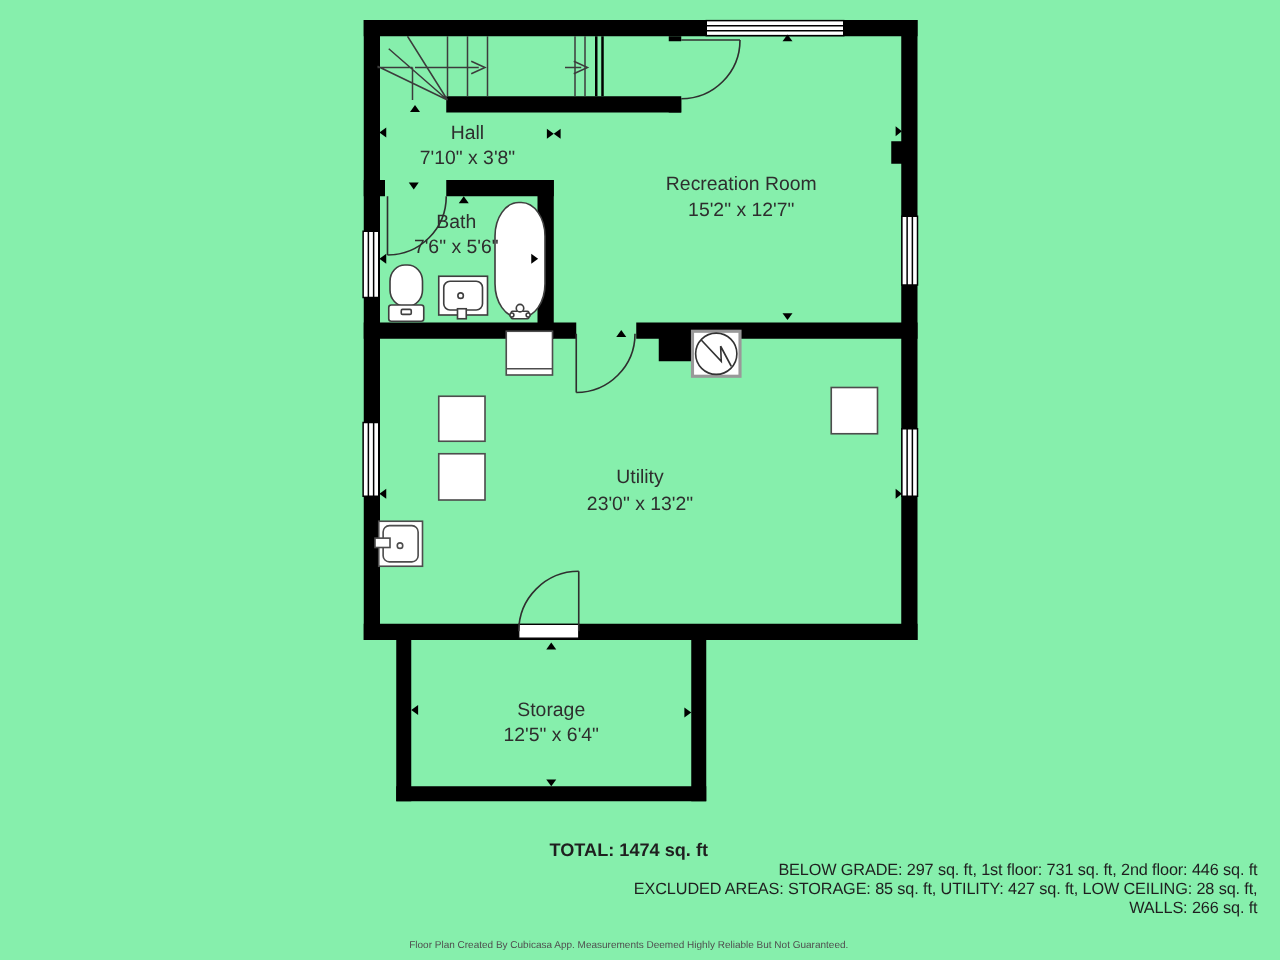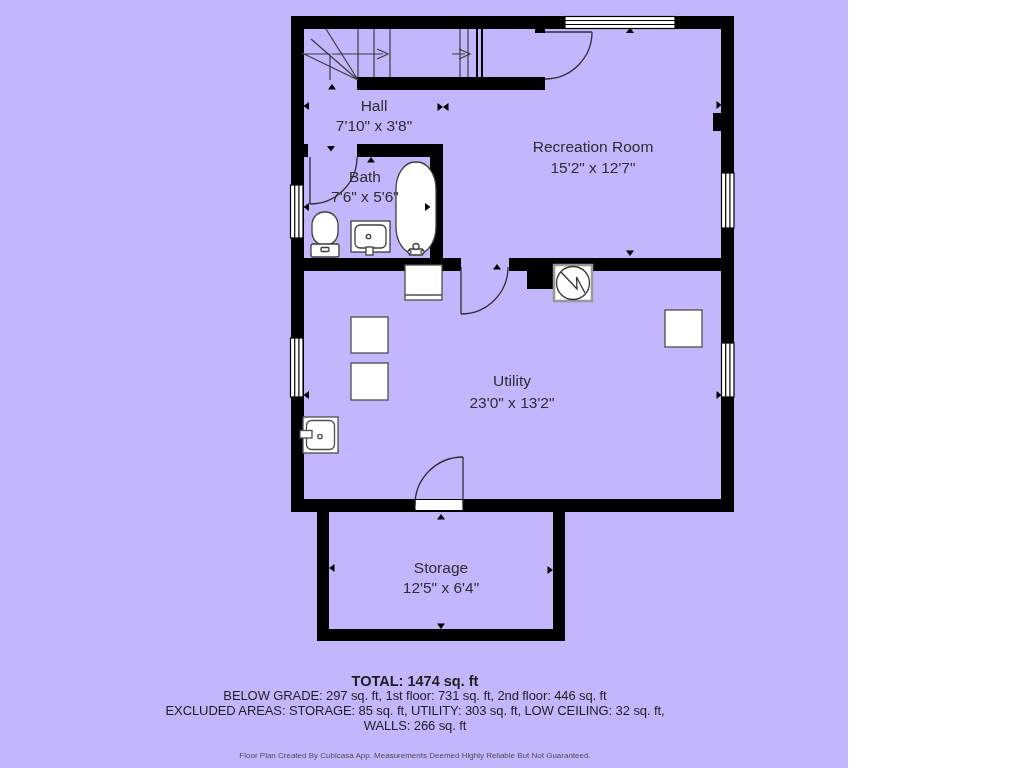--- a/index.html
+++ b/index.html
@@ -1,24 +1,24 @@
 <!DOCTYPE html>
 <html><head>
 <meta charset="utf-8">
 <style>
   html,body{margin:0;padding:0;background:#ffffff;}
-  .page{position:relative;width:848px;height:768px;background:#c4b5fd;overflow:hidden;
+  .page{position:relative;width:1024px;height:768px;background:#86efac;overflow:hidden;
         font-family:"Liberation Sans","DejaVu Sans",sans-serif;}
   .plan-svg{position:absolute;left:0;top:0;}
   svg text{font-family:"Liberation Sans","DejaVu Sans",sans-serif;fill:#2e2e2e;}
   .room-name{font-size:15.5px;}
   .room-dims{font-size:15.5px;}
   .summary{position:absolute;left:0;right:18px;top:673px;text-align:center;color:#1f1f1f;}
   .summary .total{font-size:14.5px;font-weight:bold;line-height:16px;letter-spacing:0;}
-  .summary .line{font-size:13px;line-height:14.8px;letter-spacing:-0.1px;}
+  .summary .line{font-size:13px;line-height:14.8px;letter-spacing:-0.1px;text-align:right;}
   .summary .disclaimer{font-size:8px;color:#4f4f4f;margin-top:18px;letter-spacing:0;}
 </style>
 </head>
 <body>
 
 <div class="page">
 
   <svg class="plan-svg" width="1024" height="768" viewBox="0 0 1024 768">
 
     <g fill="#000000">
@@ -196,18 +196,18 @@
       <g>
         <text class="room-name" x="441" y="573">Storage</text>
         <text class="room-dims" x="441" y="593">12'5" x 6'4"</text>
       </g>
     </g>
   </svg>
 
   <div class="summary">
     <div class="total">TOTAL: 1474 sq. ft</div>
     <div class="line">BELOW GRADE: 297 sq. ft, 1st floor: 731 sq. ft, 2nd floor: 446 sq. ft</div>
-    <div class="line">EXCLUDED AREAS: STORAGE: 85 sq. ft, UTILITY: 303 sq. ft, LOW CEILING: 32 sq. ft,</div>
+    <div class="line">EXCLUDED AREAS: STORAGE: 85 sq. ft, UTILITY: 427 sq. ft, LOW CEILING: 28 sq. ft,</div>
     <div class="line">WALLS: 266 sq. ft</div>
     <div class="disclaimer">Floor Plan Created By Cubicasa App. Measurements Deemed Highly Reliable But Not Guaranteed.</div>
   </div>
 
 </div>
 
 </body></html>

